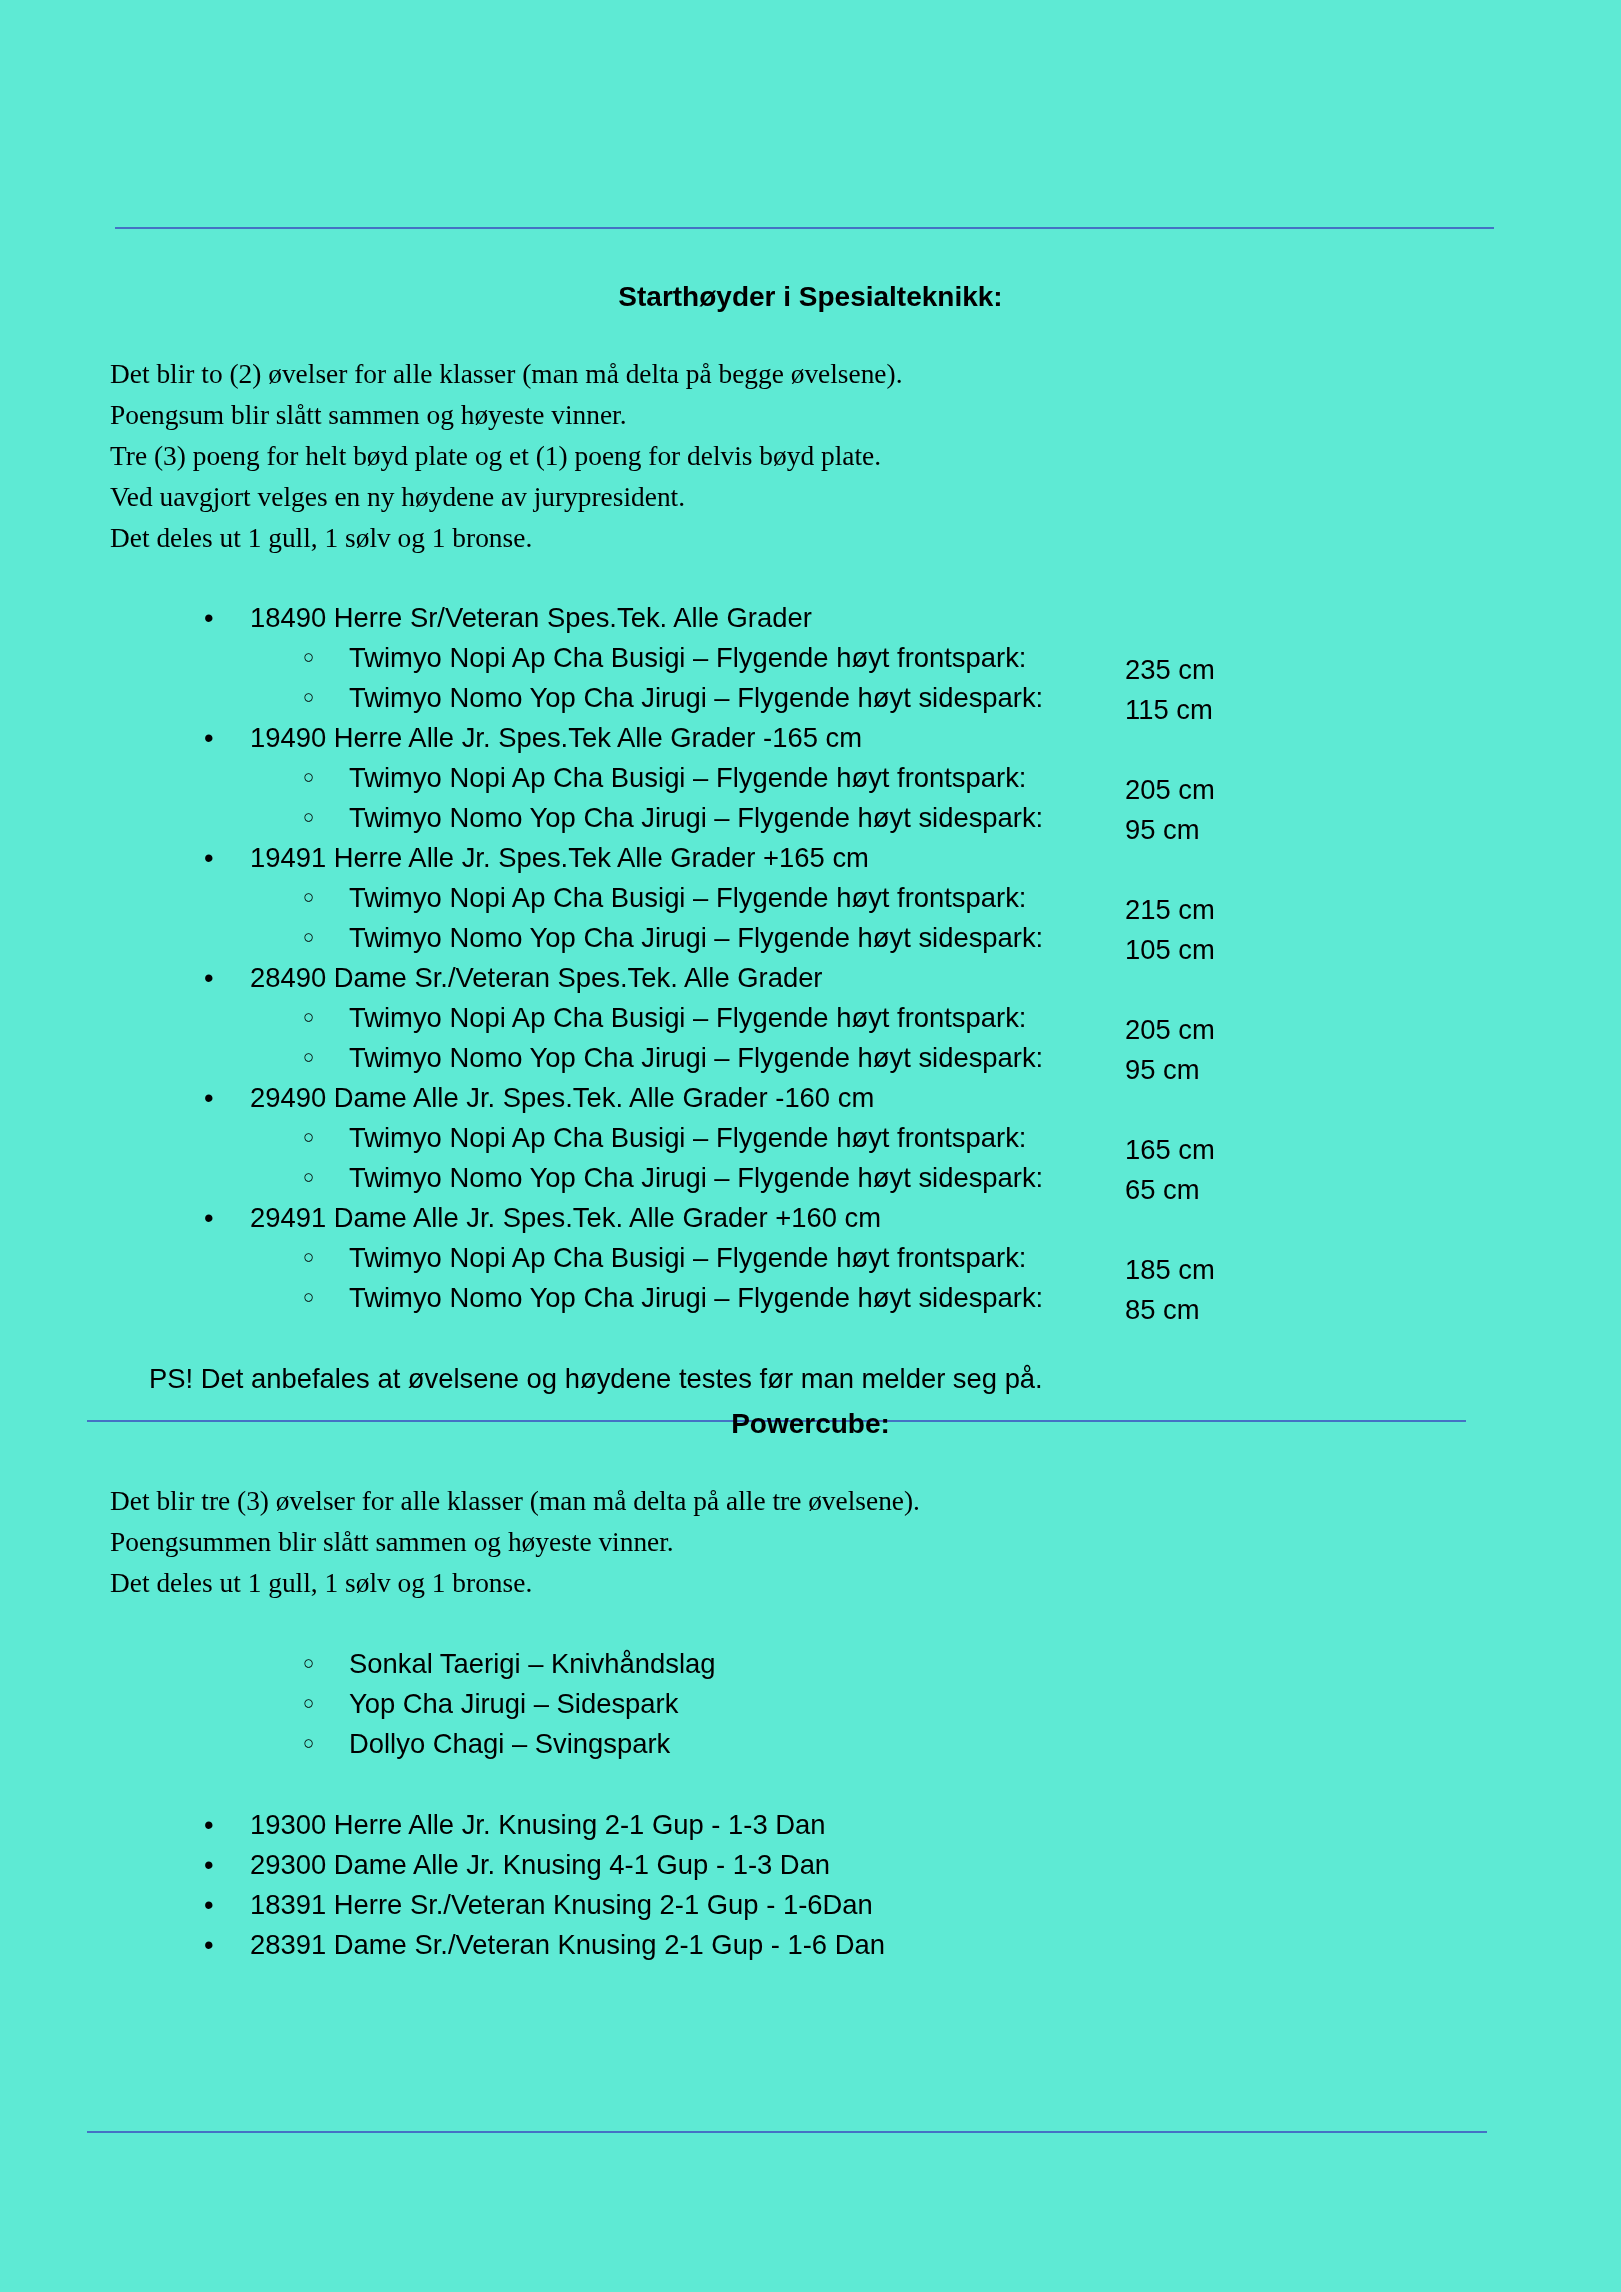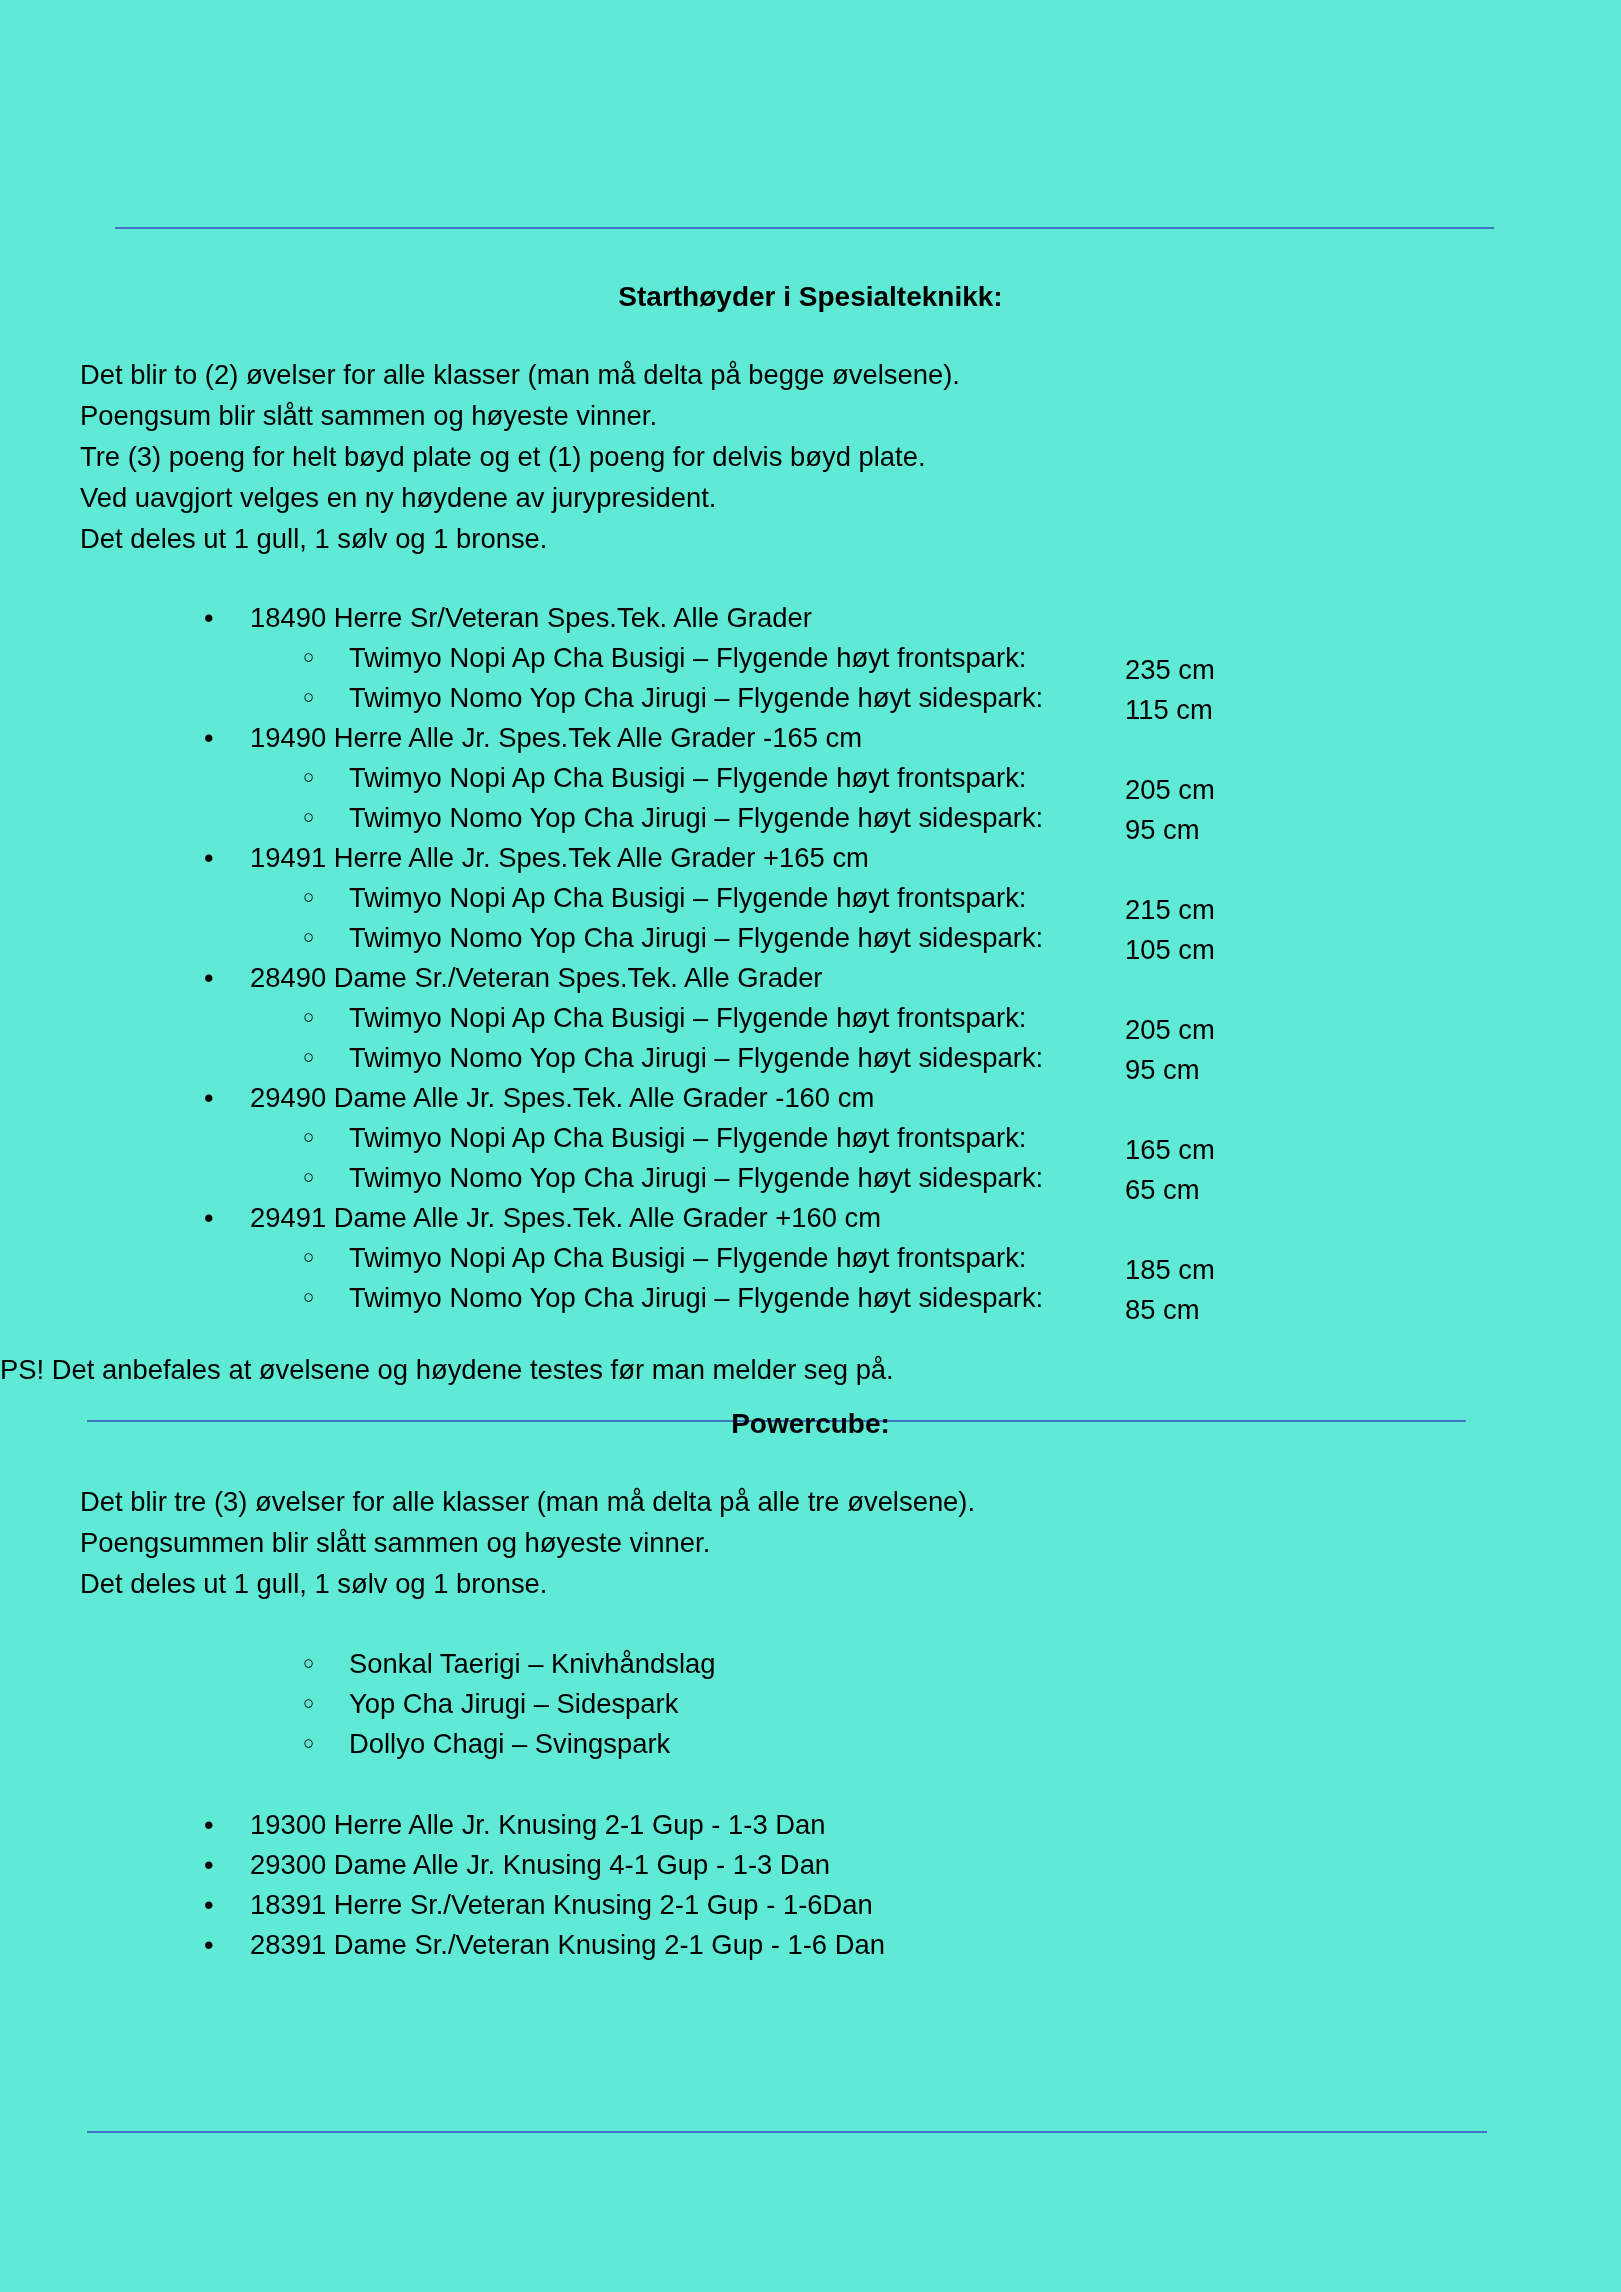--- a/index.html
+++ b/index.html
@@ -11,31 +11,31 @@
   }
   .rule { position:absolute; height:0; border-top:2.9px solid #4472C4; }
   .rule-top    { left:115px; top:227px;  width:1379px; }
   .rule-middle { left:87px;  top:1420px; width:1379px; }
   .rule-bottom { left:87px;  top:2131px; width:1400px; }
   .section { position:absolute; left:0; width:1621px; }
   .sec-spes { top:277px; }
   .sec-power { top:1404px; }
   .title { text-align:center; font-weight:bold; font-size:28px; }
   .intro { margin-top:37px; line-height:41px; }
-  .para { padding-left:80px; }
+  .para { padding-left:110px;font-family:Liberation Serif, serif; }
   .list { margin-top:39px; }
   .list-tight { margin-top:40px; }
   .list-knus { margin-top:41px; }
   .li { position:relative; }
   .l1 { padding-left:250px; }
   .l1 > .marker { position:absolute; left:204px; top:0; }
   .l2 { padding-left:349px; }
   .l2 > .marker { position:absolute; left:303px; top:-1px; font-size:18.6px; }
   .num { position:absolute; left:1125px; top:12px; }
-  .ps { margin-top:32px; }
+  .ps { margin-top:41px; padding-left:149px; }
 </style>
 </head>
 <body>
 
 <div class="page">
 
   <div class="rule rule-top"></div>
 
   <div class="section sec-spes">
     <div class="title">Starthøyder i Spesialteknikk:</div>

